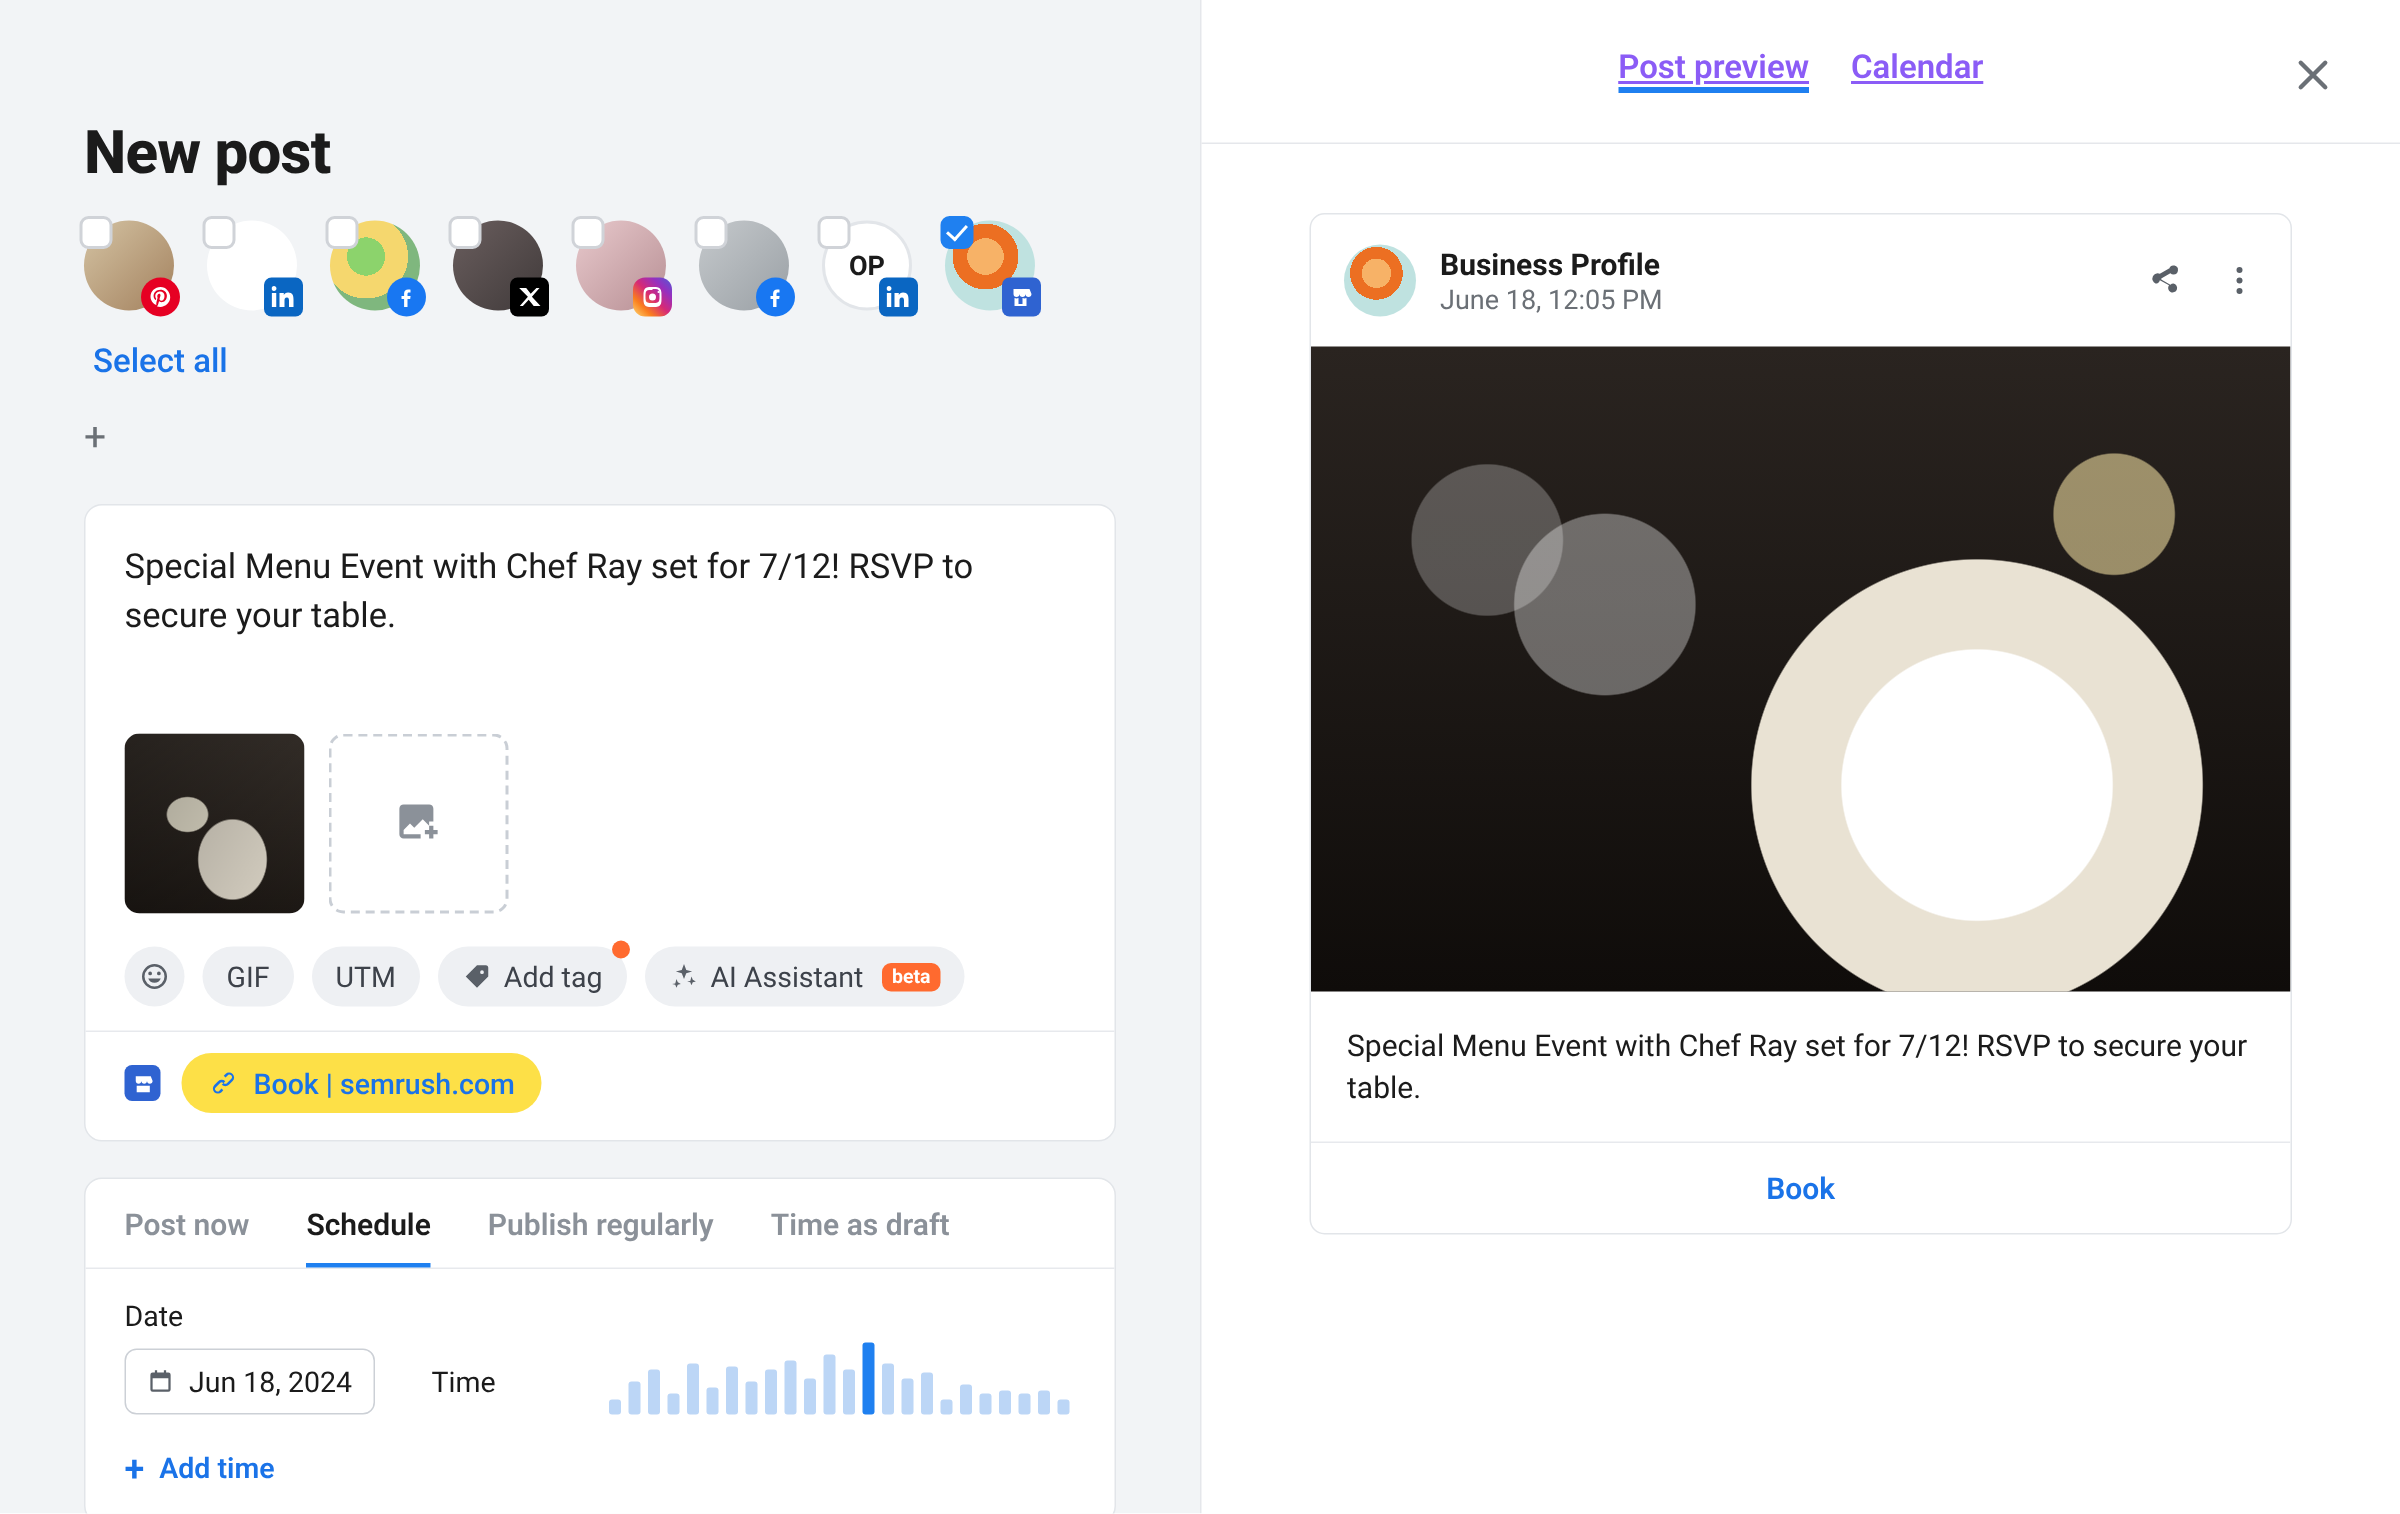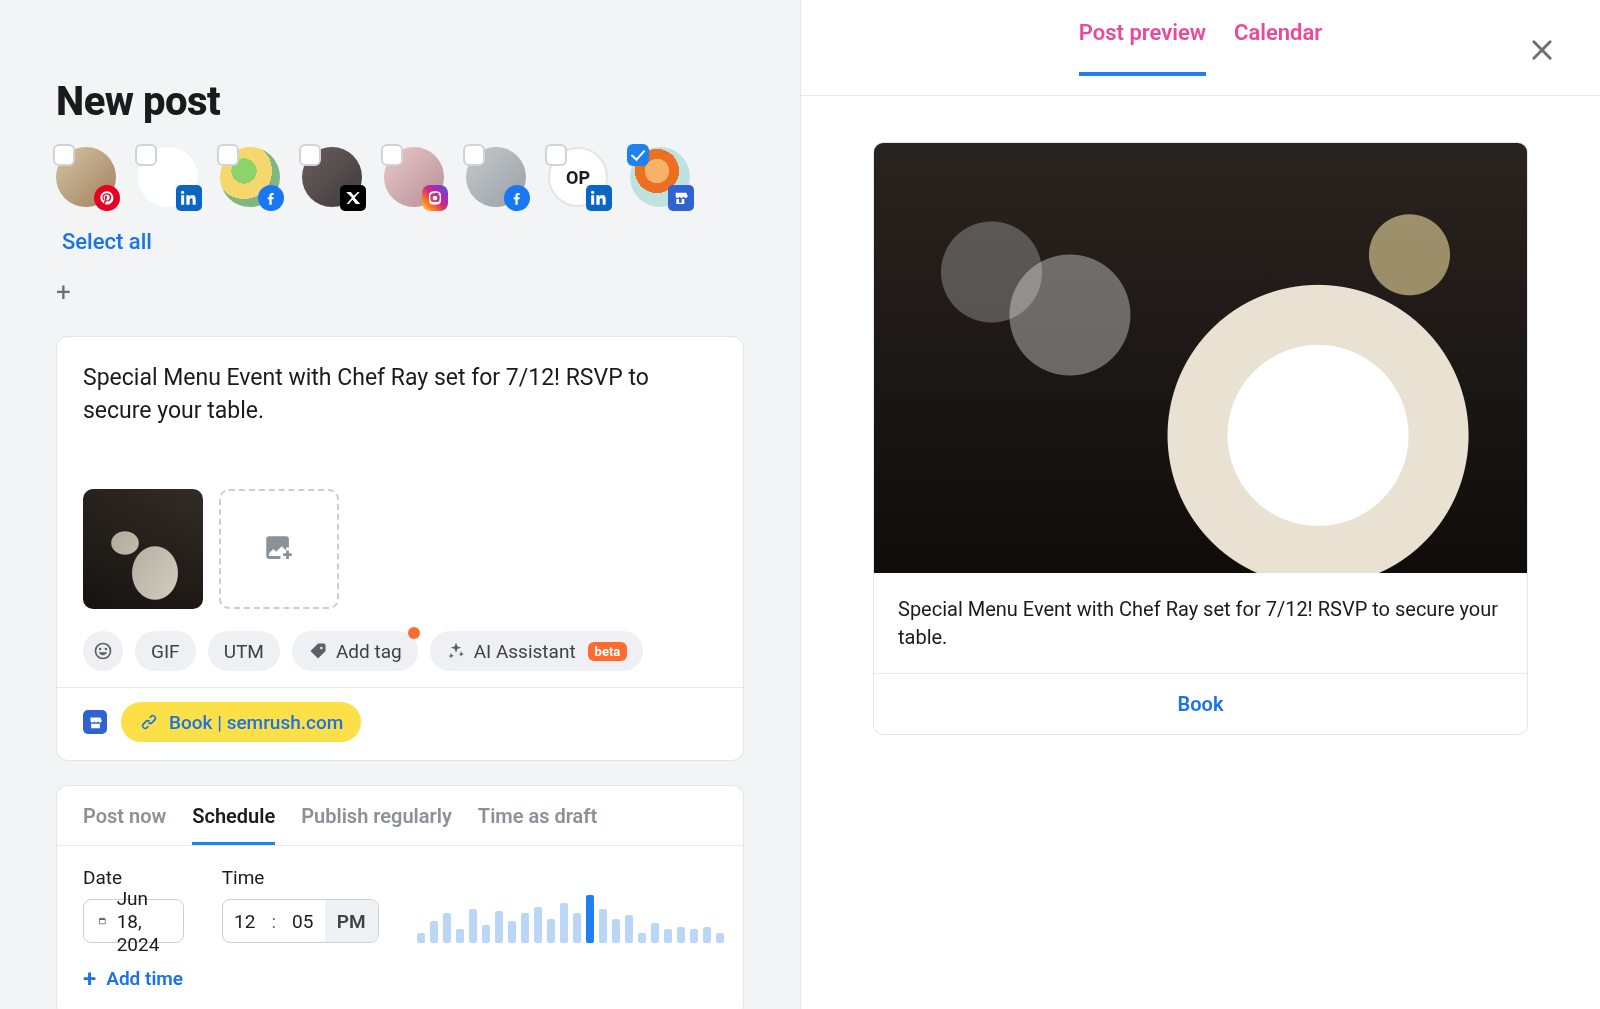--- a/index.html
+++ b/index.html
@@ -60,21 +60,21 @@
 
   .card-divider { height: 1px; background: #e7e9ed; }
 
   .link-row { display: flex; align-items: center; gap: 14px; padding: 14px 26px 18px; }
   .gbp-badge { width: 24px; height: 24px; border-radius: 5px; background: #2f63d1; display: flex; align-items: center; justify-content: center; }
   .gbp-badge svg { width: 15px; height: 15px; fill: #fff; }
   .link-pill { background: #fde047; color: #1a73e8; height: 40px; border-radius: 20px; display: inline-flex; align-items: center; gap: 10px; padding: 0 18px; font-size: 19px; font-weight: 500; }
   .link-pill svg { width: 20px; height: 20px; fill: #1a73e8; }
 
   .sched-card { margin-top: 24px; padding: 0; }
-  .sched-tabs { display: flex; gap: 26px; padding: 18px 26px 0; border-bottom: 1px solid #e7e9ed; font-size: 20px; font-weight: 600; }
+  .sched-tabs { display: flex; gap: 38px; padding: 18px 26px 0; border-bottom: 1px solid #e7e9ed; font-size: 20px; font-weight: 600; }
   .sched-tab { color: #8b9199; padding-bottom: 14px; cursor: pointer; }
   .sched-tab.active { color: #1b1b1b; border-bottom: 3px solid #1f80f0; }
 
   .sched-body { padding: 20px 26px 24px; }
   .sched-row { display: flex; align-items: flex-end; gap: 38px; }
   .field-label { font-size: 19px; color: #1b1b1b; margin-bottom: 10px; display: block; }
   .date-input { display: inline-flex; align-items: center; gap: 10px; border: 1px solid #ccd0d6; border-radius: 8px; height: 44px; padding: 0 14px; font-size: 19px; background: #fff; }
   .date-input svg { width: 18px; height: 18px; fill: #5a6068; }
   .time-input { display: inline-flex; border: 1px solid #ccd0d6; border-radius: 8px; height: 44px; overflow: hidden; font-size: 19px; background:#fff; }
   .time-input .seg { width: 44px; display:flex; align-items:center; justify-content:center; }
@@ -83,21 +83,21 @@
   .histogram { display: flex; align-items: flex-end; gap: 5px; height: 48px; margin-left: auto; padding-right: 4px; }
   .histogram .bar { width: 8px; background: #bcd6f6; border-radius: 2px; }
   .histogram .bar.peak { background: #1f80f0; }
 
   .add-time { margin-top: 24px; color:#1a73e8; font-size:19px; font-weight:600; display:inline-flex; align-items:center; gap:10px; cursor:pointer; }
   .add-time .plus { font-size: 24px; line-height: 18px; }
 
   
   .right-tabs-wrap { display:flex; justify-content:center; align-items:center; height:96px; border-bottom:1px solid #e5e7eb; }
   .right-tabs { display:flex; gap:28px; font-size:22px; font-weight:600; }
-  .rtab { color:#ec4899; padding-bottom:27px; cursor:pointer; }
+  .rtab { color:#8b5cf6; padding-bottom:0; cursor:pointer;text-decoration:underline; }
   .rtab.active { border-bottom:4px solid #1f80f0; }
   .close-x { position:absolute; top:36px; right:44px; cursor:pointer; }
   .close-x svg { width:28px; height:28px; stroke:#6b7076; stroke-width:2.5; fill:none; stroke-linecap:round; }
 
   .preview-area { padding: 46px 72px 0; }
   .gbp-header { display:flex; align-items:center; gap:14px; margin-bottom:18px; }
   .gbp-header .gbp-badge { width:26px; height:26px; }
   .gbp-header-title { font-size:25px; font-weight:800; }
 
   .preview-card { border:1px solid #e2e5e9; border-radius:10px; overflow:hidden; }
@@ -269,26 +269,20 @@
             <span class="field-label">Date</span>
             <div class="date-input">
               <svg viewBox="0 0 24 24">
                   <path d="M7 2v2H5a2 2 0 0 0-2 2v13a2 2 0 0 0 2 2h14a2 2 0 0 0 2-2V6a2 2 0 0 0-2-2h-2V2h-2v2H9V2H7zm12 7v10H5V9h14z"></path>
                 </svg>
               <span>Jun 18, 2024</span>
             </div>
           </div>
           <div>
             <span class="field-label">Time</span>
-            <div class="time-input">
-              <div class="seg">12</div>
-              <div class="colon">:</div>
-              <div class="seg">05</div>
-              <div class="ampm">PM</div>
-            </div>
           </div>
           <div class="histogram" id="histogram">
               <div class="bar" style="height: 10px;"></div>
               <div class="bar" style="height: 22px;"></div>
               <div class="bar" style="height: 30px;"></div>
               <div class="bar" style="height: 14px;"></div>
               <div class="bar" style="height: 34px;"></div>
               <div class="bar" style="height: 18px;"></div>
               <div class="bar" style="height: 32px;"></div>
               <div class="bar" style="height: 22px;"></div>
@@ -323,19 +317,36 @@
           <path d="M5 5l14 14M19 5L5 19"></path>
         </svg></div>
     <div class="right-tabs-wrap">
       <div class="right-tabs">
         <div class="rtab active">Post preview</div>
         <div class="rtab">Calendar</div>
       </div>
     </div>
     <div class="preview-area">
       <div class="preview-card">
+        <div class="pc-head">
+          <div class="pc-avatar"></div>
+          <div>
+            <div class="pc-name">Business Profile</div>
+            <div class="pc-time">June 18, 12:05 PM</div>
+          </div>
+          <div class="pc-actions">
+            <svg viewBox="0 0 24 24">
+                <path d="M18 8a3 3 0 1 0-2.83-4H15l-6.1 3.55A3 3 0 1 0 6 14a3 3 0 0 0 2.9-2.25L15 15.17A3 3 0 1 0 18 14a3 3 0 0 0-2.1.85L9.83 11.4a3 3 0 0 0 0-.8L15.9 7.15A3 3 0 0 0 18 8z"></path>
+              </svg>
+            <svg viewBox="0 0 24 24">
+                <circle cx="12" cy="5" r="2"></circle>
+                <circle cx="12" cy="12" r="2"></circle>
+                <circle cx="12" cy="19" r="2"></circle>
+              </svg>
+          </div>
+        </div>
         <div class="pc-image"></div>
         <div class="pc-caption">Special Menu Event with Chef Ray set for 7/12! RSVP to secure your table.</div>
         <div class="pc-cta"><a>Book</a></div>
       </div>
     </div>
   </div>
 </div>
 
 </body></html>

